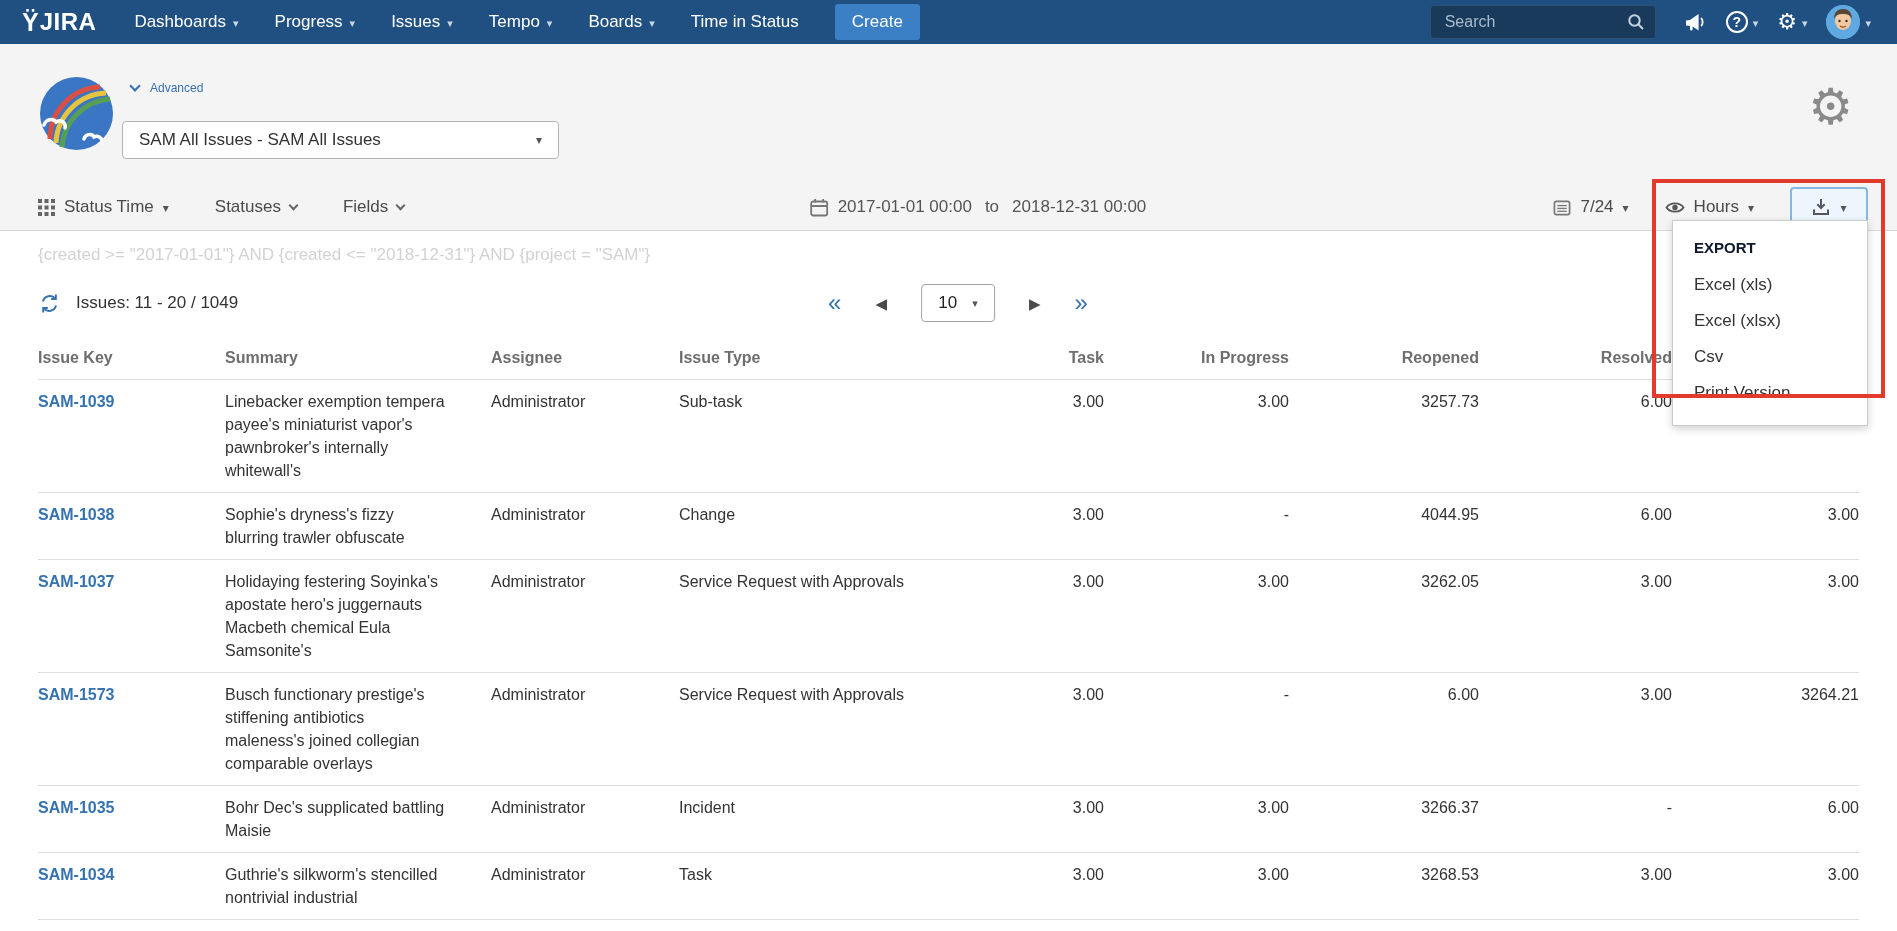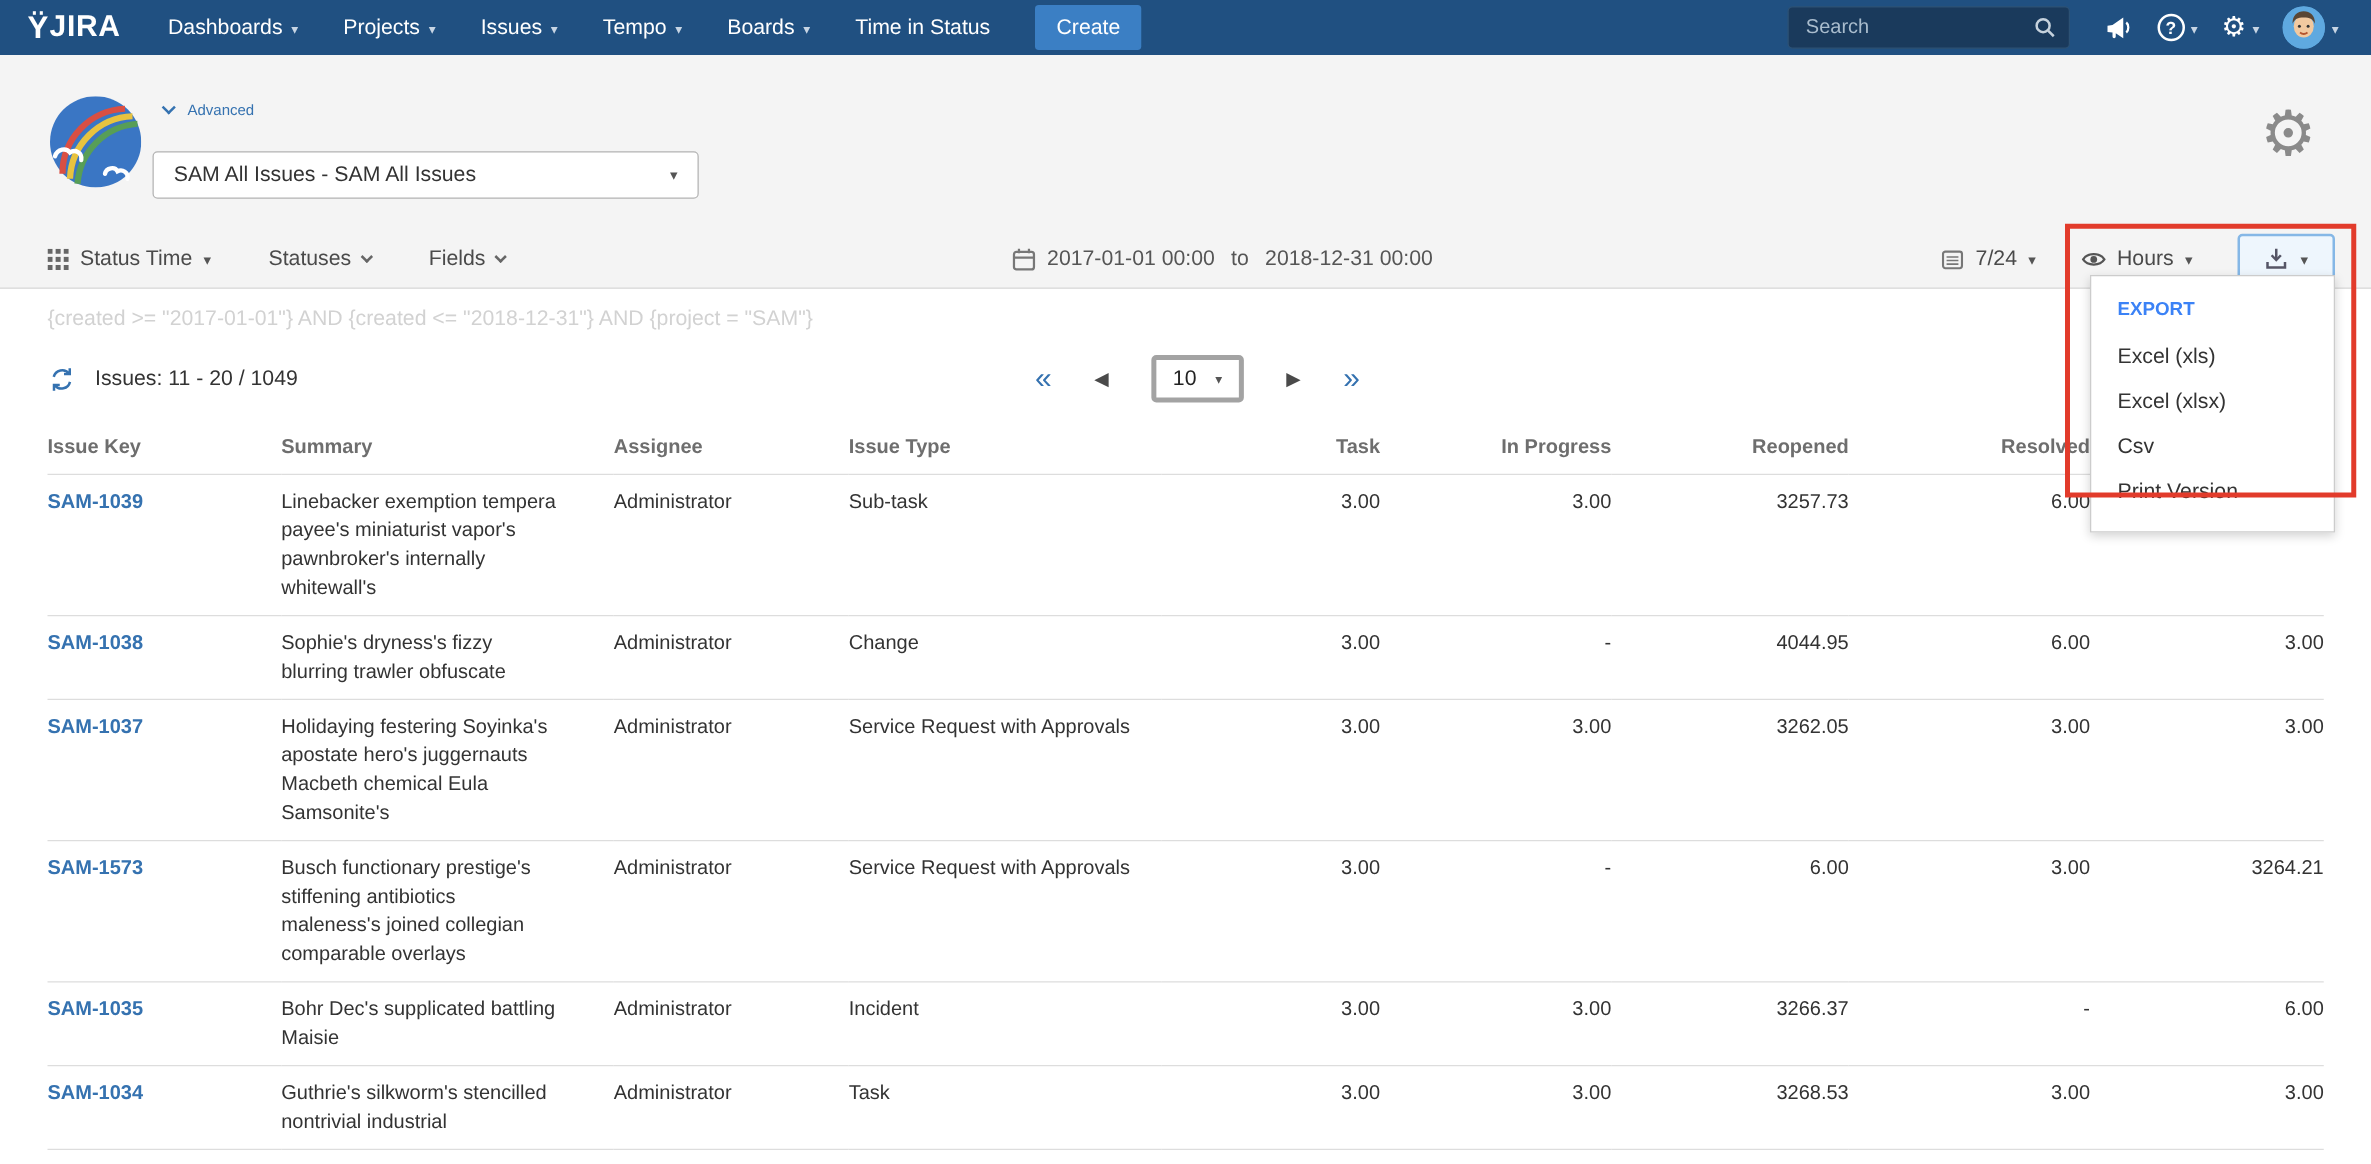--- a/index.html
+++ b/index.html
@@ -57,36 +57,36 @@
   .fcaret { color:#555; font-size:12px; position:relative; top:1px; }
   .tb-center { position:absolute; left:50.5%; transform:translateX(-50%); display:flex; align-items:center; gap:9px;
     font-size:17px; color:#555;padding-left:40px; }
   .tb-right { position:absolute; right:29px; top:0; height:48px; display:flex; align-items:center; gap:36px; }
   .export-btn { width:78px; height:40px; border:2px solid #85b7e6; background:#eef6fd; border-radius:4px;
     display:flex; align-items:center; justify-content:center; gap:9px; cursor:pointer; }
 
   
   .export-menu { position:absolute; left:1672px; top:220px; width:196px; background:#fff;
     border:1px solid #ccc; box-shadow:0 3px 8px rgba(0,0,0,.18); z-index:30; padding:10px 0 14px; }
-  .export-header { font-size:15px; font-weight:bold; color:#3b82f6; padding:8px 21px 11px; }
+  .export-header { font-size:15px; font-weight:bold; color:#0f172a; padding:8px 21px 11px; }
   .export-item { font-size:17px; color:#333; padding:8px 21px; cursor:pointer; }
 
   
   .red-box { position:absolute; left:1652px; top:179px; width:233px; height:219px;
     border:4px solid #e23b2b; z-index:40; pointer-events:none; }
 
   
   .query-line { padding:14px 38px 0; color:#d2d2d2; font-size:17px; height:38px; white-space:nowrap; }
   .issues-row { position:relative; margin-top:10px; height:48px; display:flex; align-items:center; padding:0 38px; }
   .issues-label { font-size:17px; color:#333; margin-left:15px; }
   .refresh { cursor:pointer; display:flex; align-items:center; }
   .pager { position:absolute; left:50.5%; transform:translateX(-50%); display:flex; align-items:center; gap:34px; }
   .pg-skip { color:#3572b0; font-size:24px; cursor:pointer; line-height:1; }
   .pg-step { color:#4a4a4a; font-size:15px; cursor:pointer; line-height:1; }
-  .page-size { width:74px; height:38px; border:4px solid #a3a3a3; border-radius:4px; background:#fff;
+  .page-size { width:74px; height:38px; border:1px solid #a3a3a3; border-radius:4px; background:#fff;
     display:flex; align-items:center; justify-content:center; gap:15px; font-size:17px; color:#222; cursor:pointer; }
   .page-size .sel-caret { margin:0; font-size:11px; }
 
   
   .table-wrap { padding:0 38px; margin-top:22px; }
   table { width:100%; border-collapse:collapse; table-layout:fixed; }
   th { text-align:left; color:#6e6e6e; font-size:16px; font-weight:bold; padding:0 0 12px; white-space:nowrap; }
   th.num, td.num { text-align:right; }
   td { font-size:16px; color:#333; vertical-align:top; padding:10px 0; line-height:23px; border-top:1px solid #ddd; }
   td.c-summary { padding-right:44px; }
@@ -99,21 +99,21 @@
 <div class="topnav">
   <div class="logo">
     <span class="logo-mark">Ÿ</span>
     <span class="logo-text">JIRA</span>
   </div>
   <div class="nav-item">
     <span>Dashboards</span>
       <span class="nav-caret">▾</span>
   </div>
   <div class="nav-item">
-    <span>Projects</span>
+    <span>Progress</span>
       <span class="nav-caret">▾</span>
   </div>
   <div class="nav-item">
     <span>Issues</span>
       <span class="nav-caret">▾</span>
   </div>
   <div class="nav-item">
     <span>Tempo</span>
       <span class="nav-caret">▾</span>
   </div>

